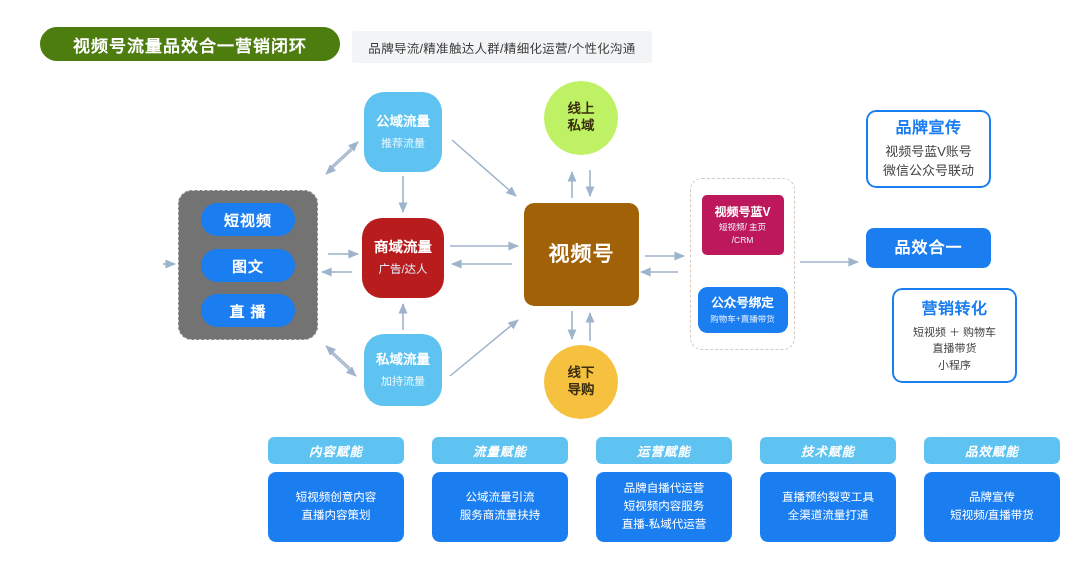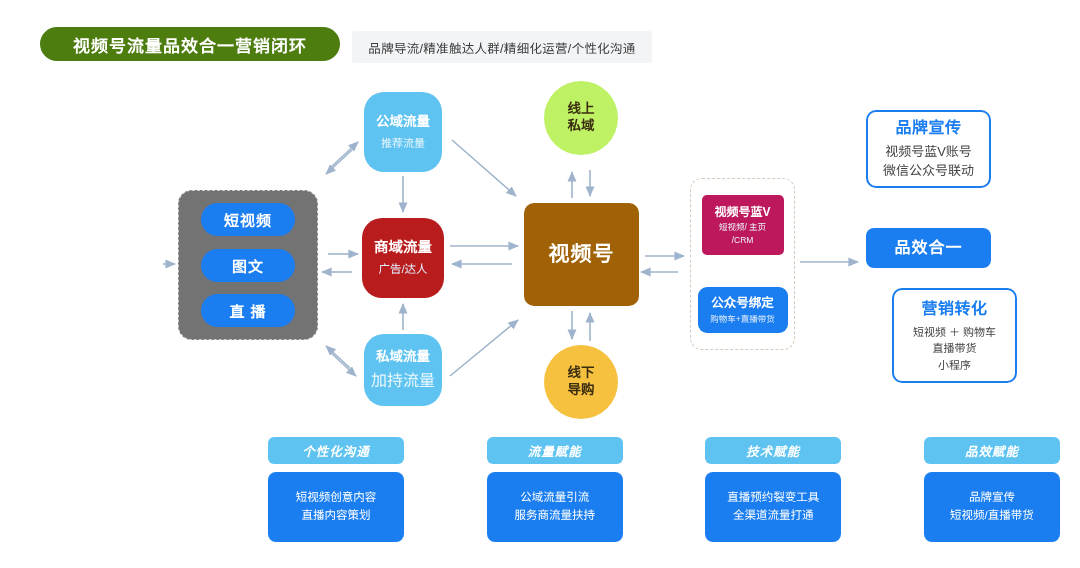--- a/index.html
+++ b/index.html
@@ -61,21 +61,21 @@
   #traffic-public{left:364px;top:92px;width:78px;height:80px;background:#5ec3f0;}
   #traffic-public .t1{font-size:13.5px;color:#fff;}
   #traffic-public .t2{font-size:11px;color:#e9f6fe;margin-top:4px;}
 
   #traffic-business{left:362px;top:218px;width:82px;height:80px;background:#b91c1c;}
   #traffic-business .t1{font-size:14.5px;color:#fff;}
   #traffic-business .t2{font-size:11.5px;color:#e3effd;margin-top:4px;}
 
   #traffic-private{left:364px;top:334px;width:78px;height:72px;background:#5ec3f0;}
   #traffic-private .t1{font-size:13.5px;color:#fff;}
-  #traffic-private .t2{font-size:16px;color:#eaf7fe;margin-top:4px;}
+  #traffic-private .t2{font-size:11px;color:#eaf7fe;margin-top:4px;}
 
   
   .circle{border-radius:50%;}
   #circle-online{left:544px;top:81px;width:74px;height:74px;background:#bef264;}
   #circle-offline{left:544px;top:345px;width:74px;height:74px;background:#f5c13e;}
   .circle .t1{font-size:13.5px;color:#3b2d10;font-weight:bold;line-height:1.25;}
 
   #hub-box{
     left:524px;top:203px;width:115px;height:103px;
     background:#a16207;border-radius:10px;
@@ -254,35 +254,43 @@
     <div class="t2">
       <div>短视频 ＋ 购物车</div>
       <div>直播带货</div>
       <div>小程序</div>
     </div>
   </div>
 
   <div id="bottom-row">
 
     <div class="enable-col">
-      <div class="enable-head">个性化沟通</div>
+      <div class="enable-head">内容赋能</div>
       <div class="enable-body">
         <div>短视频创意内容</div>
         <div>直播内容策划</div>
       </div>
     </div>
 
     <div class="enable-col">
       <div class="enable-head">流量赋能</div>
       <div class="enable-body">
         <div>公域流量引流</div>
         <div>服务商流量扶持</div>
       </div>
     </div>
 
+    <div class="enable-col">
+      <div class="enable-head">运营赋能</div>
+      <div class="enable-body">
+        <div>品牌自播代运营</div>
+        <div>短视频内容服务</div>
+        <div>直播-私域代运营</div>
+      </div>
+    </div>
 
     <div class="enable-col">
       <div class="enable-head">技术赋能</div>
       <div class="enable-body">
         <div>直播预约裂变工具</div>
         <div>全渠道流量打通</div>
       </div>
     </div>
 
     <div class="enable-col">

